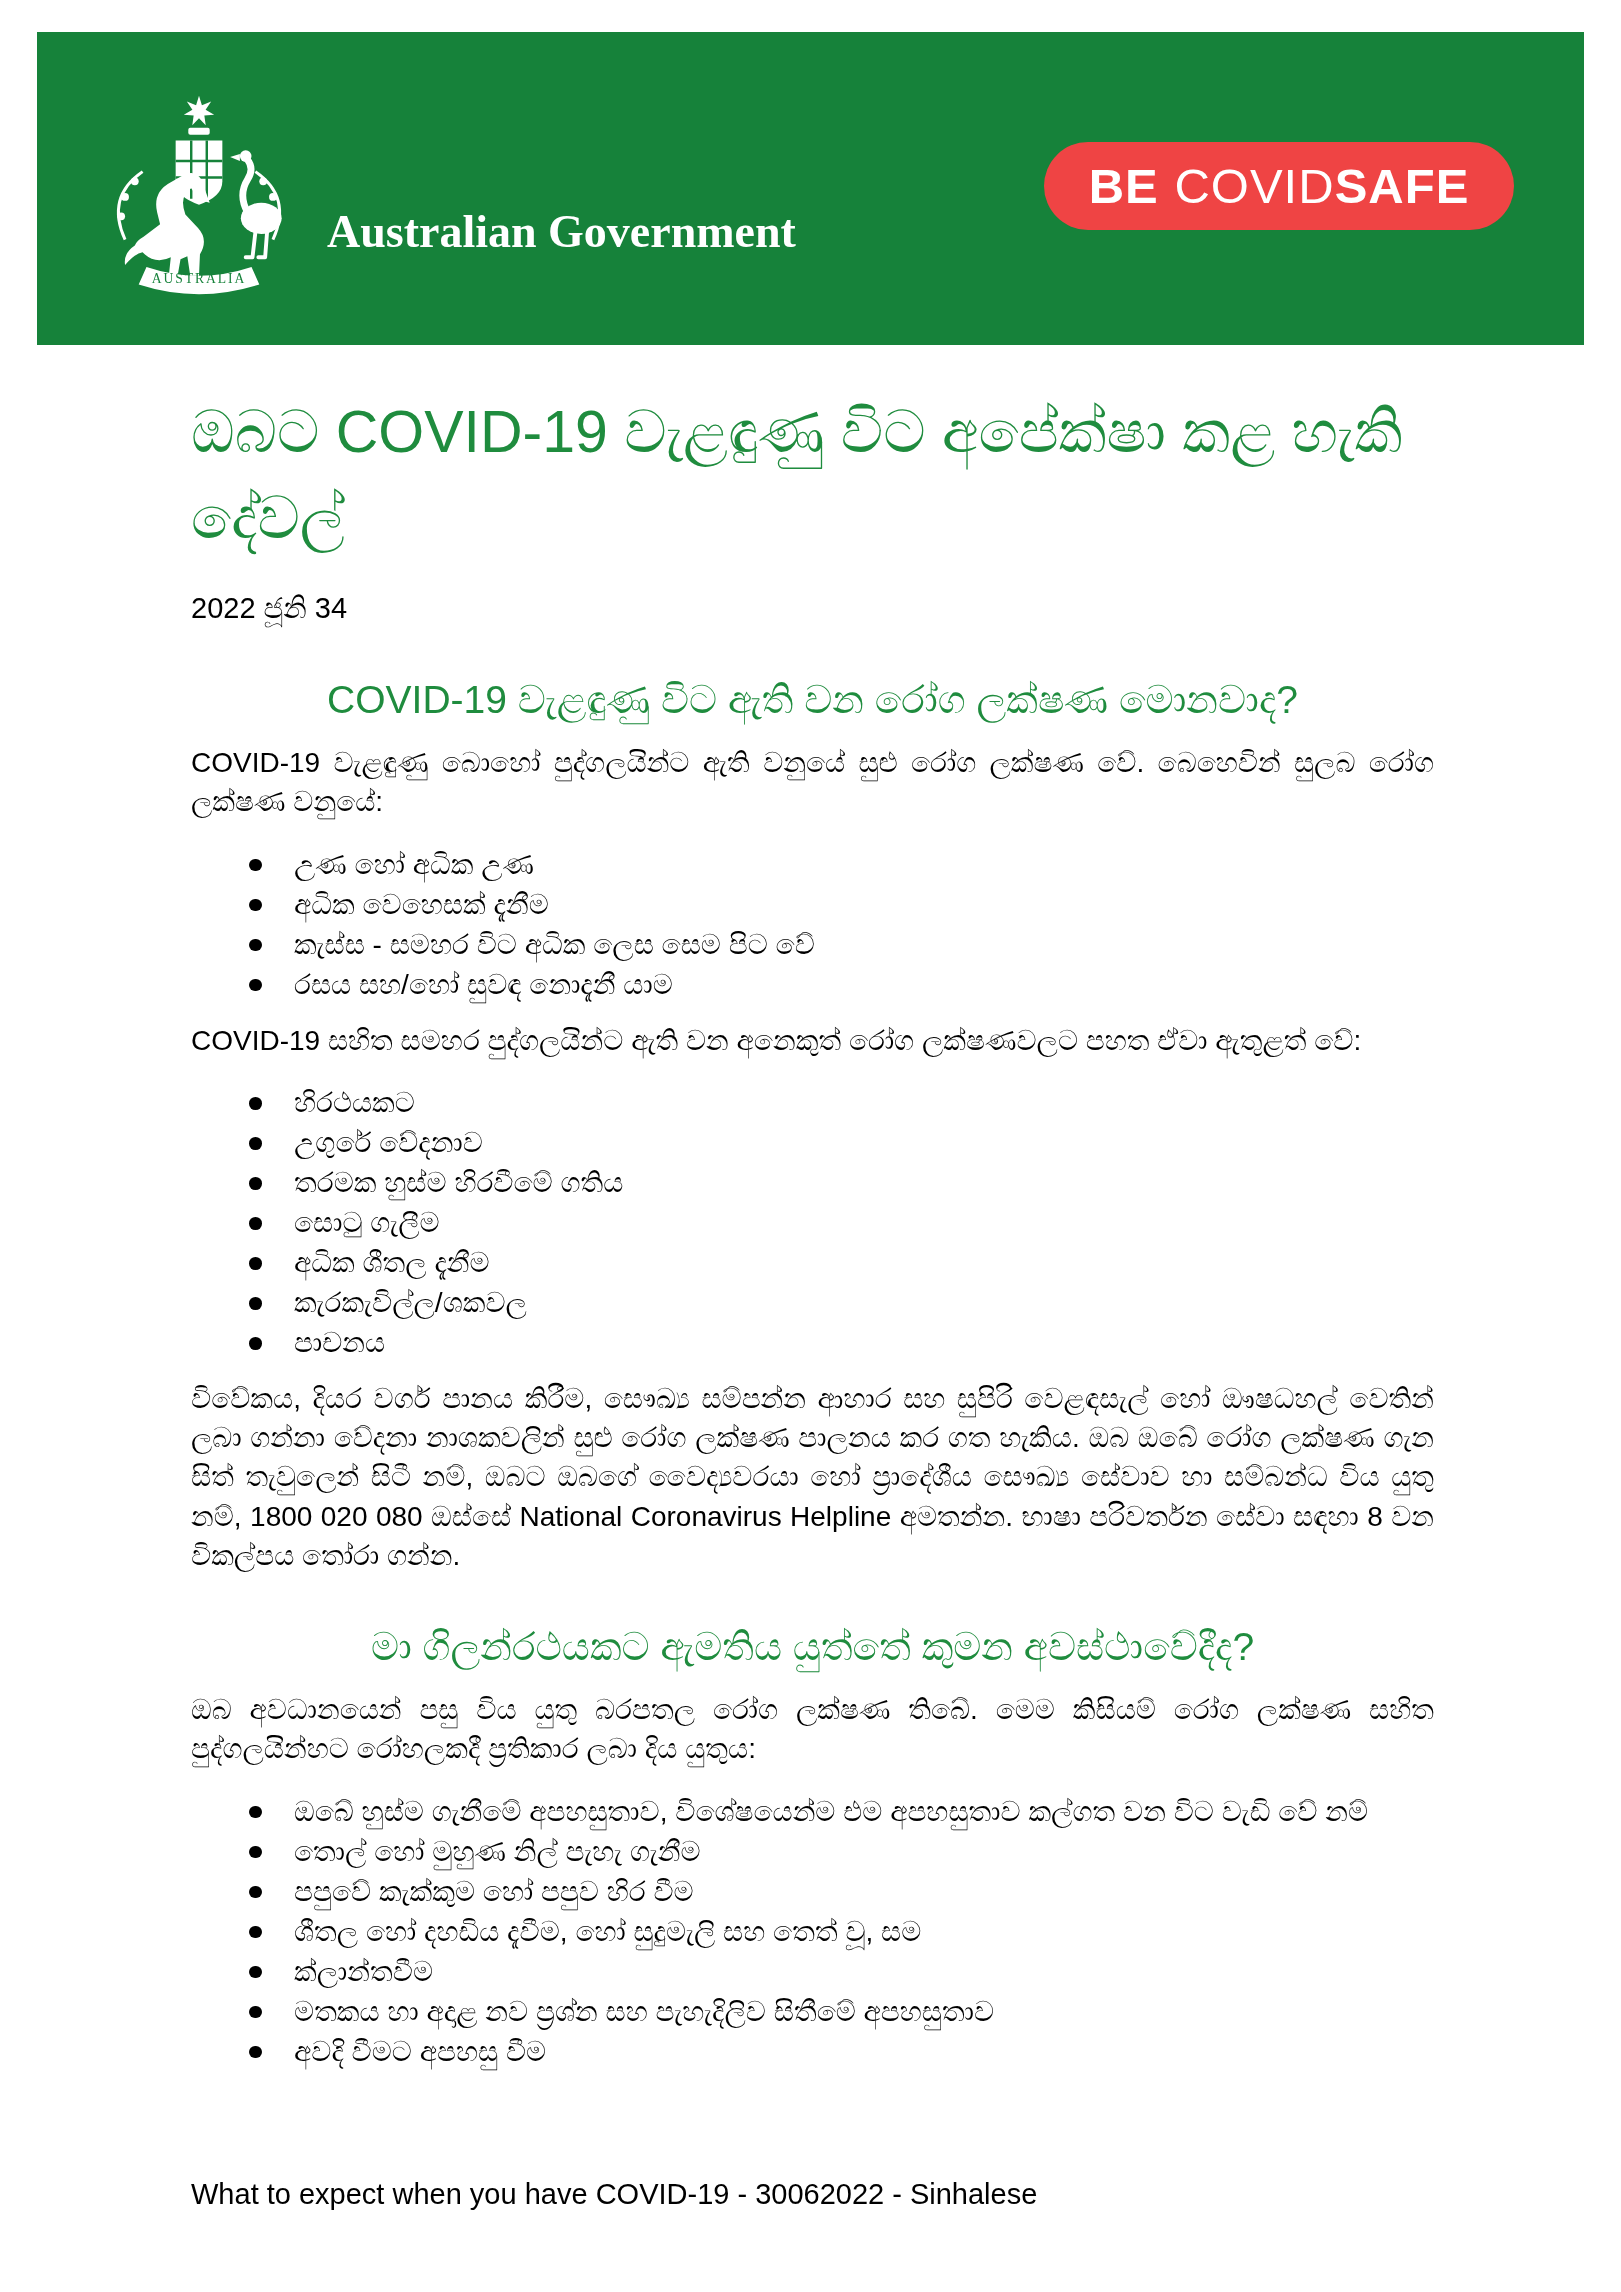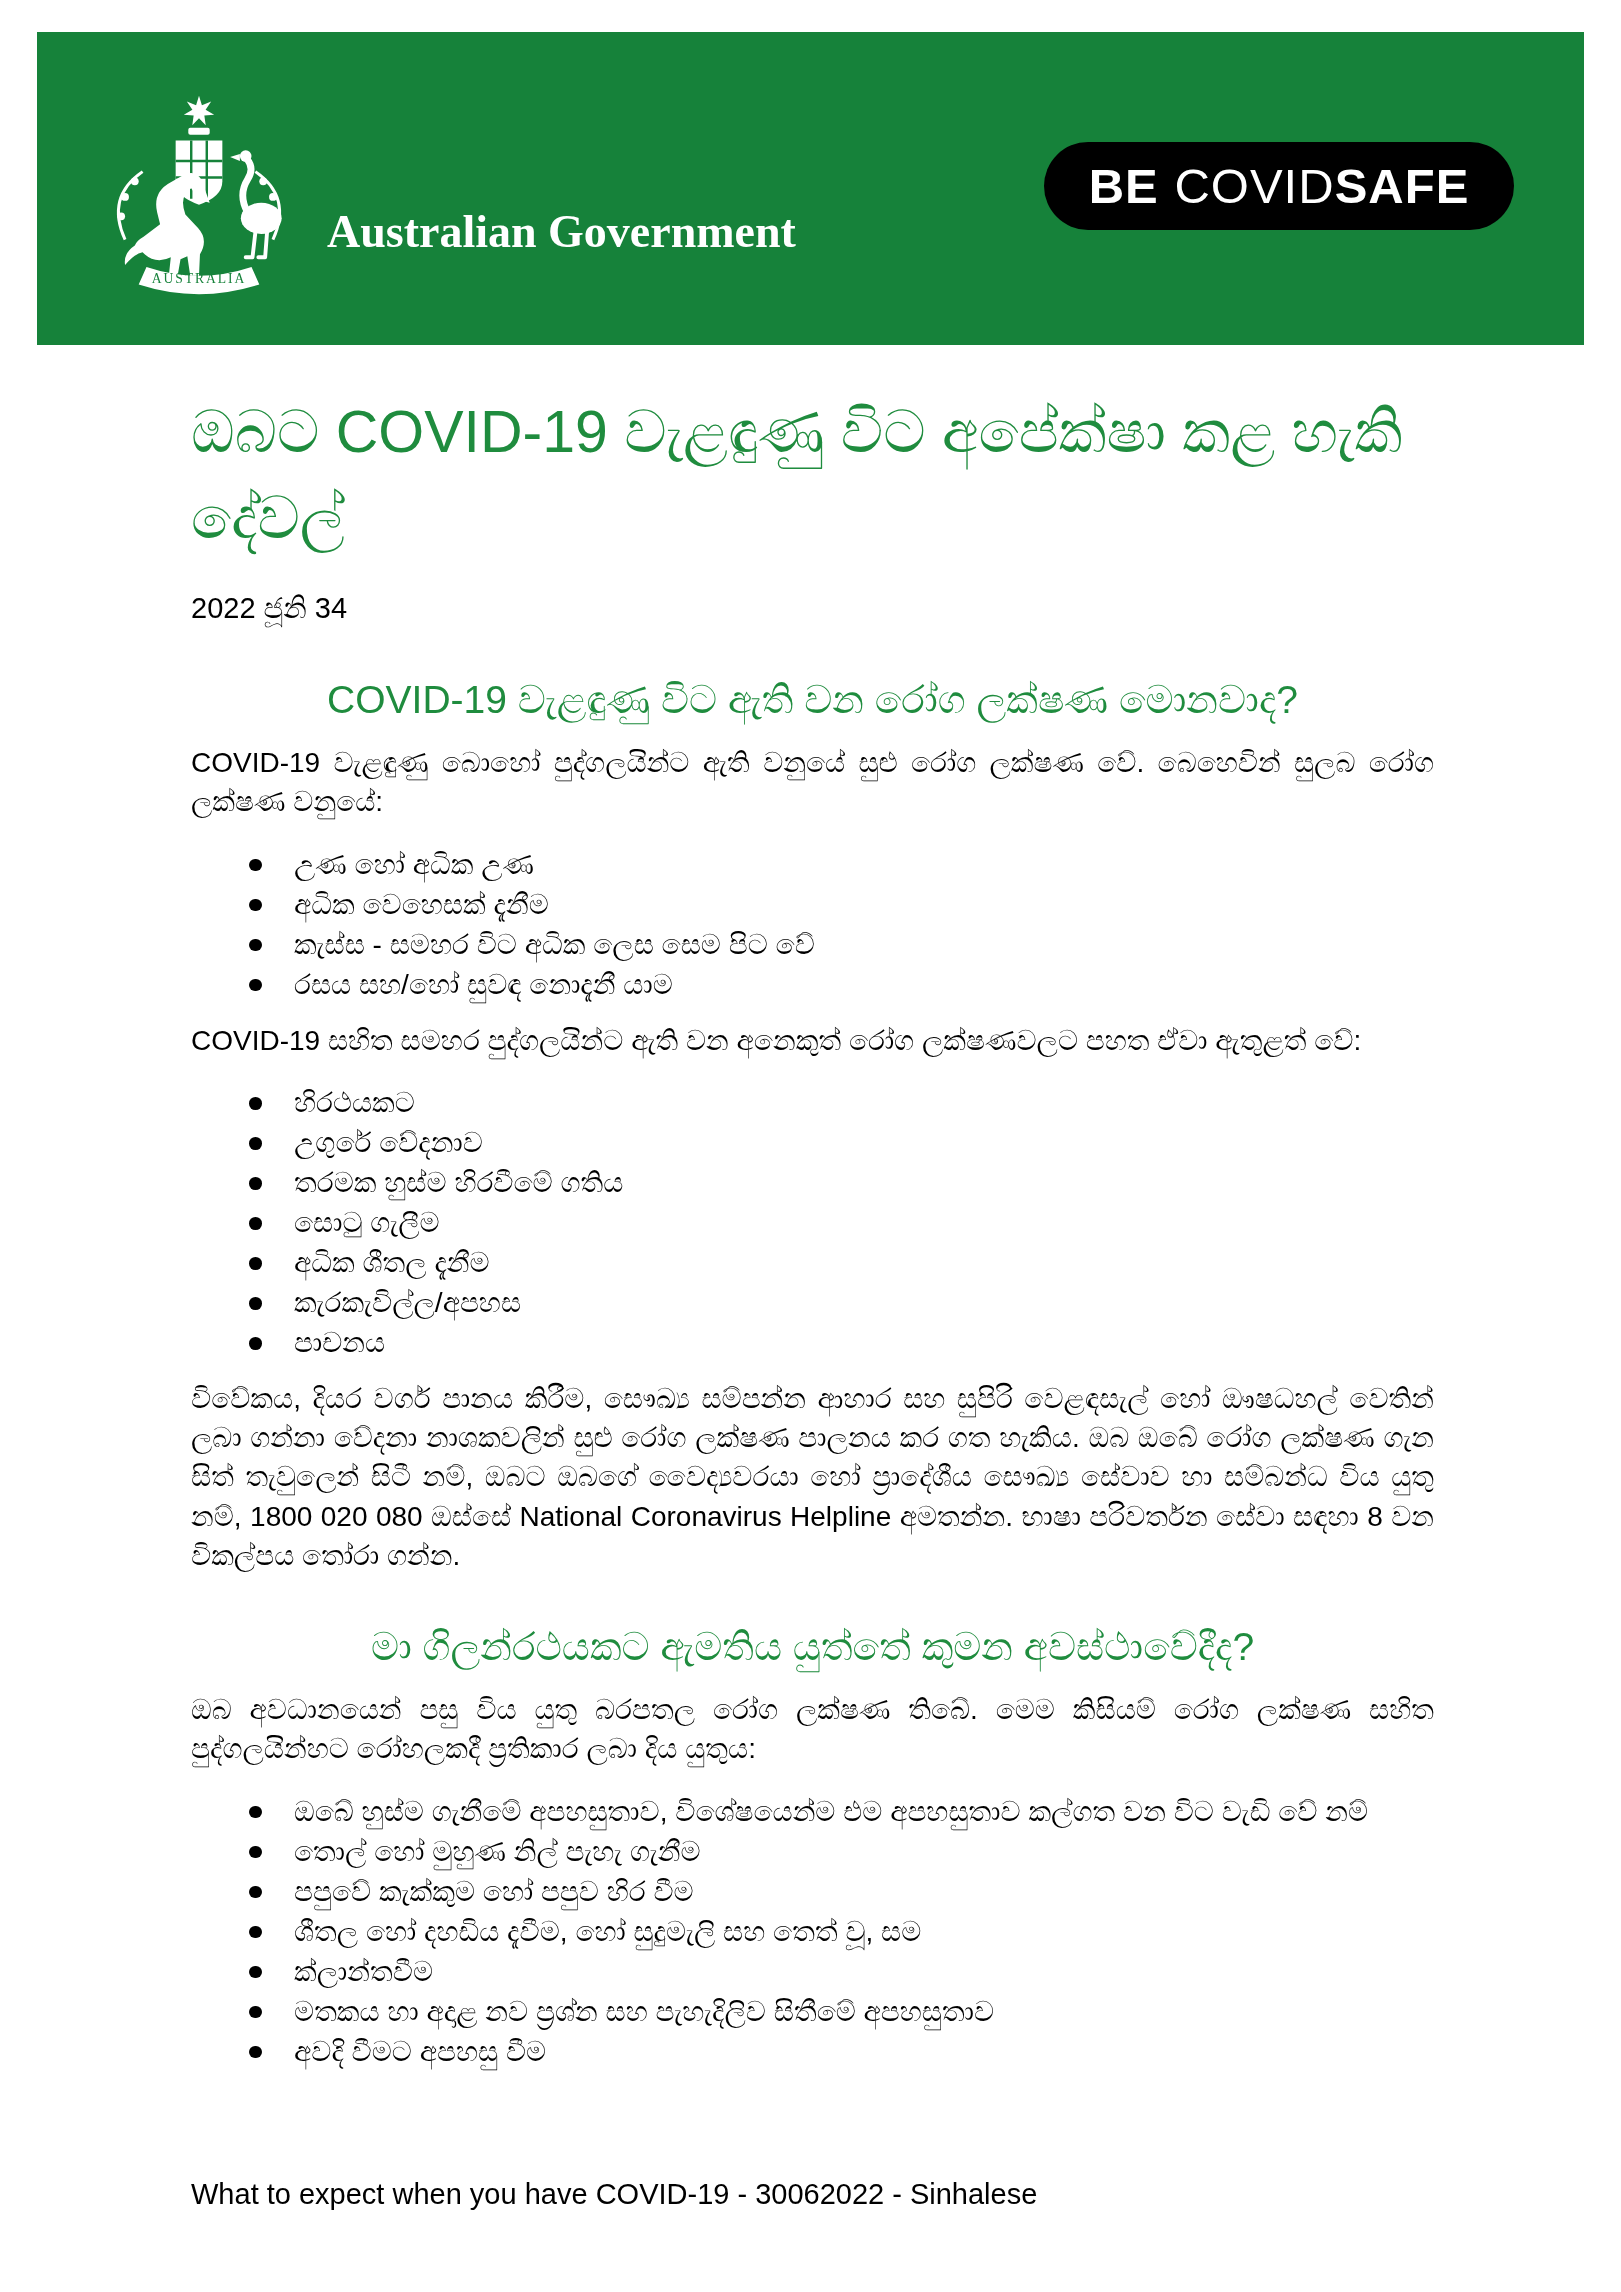--- a/index.html
+++ b/index.html
@@ -17,21 +17,21 @@
     background:#16823A;
   }
   .crest{position:absolute;left:55px;top:21.6px;width:214px;height:280px;}
   .gov-text{
     position:absolute;left:290px;top:173px;
     font-family:"Liberation Serif","DejaVu Serif",serif;
     font-weight:bold;font-size:46px;color:#ffffff;white-space:nowrap;
   }
   .badge{
     position:absolute;right:70px;top:110px;width:470px;height:88px;
-    background:#000000;border-radius:44px;
+    background:#ef4444;border-radius:44px;
     display:flex;align-items:center;justify-content:center;
     color:#ffffff;font-size:49px;letter-spacing:1px;white-space:nowrap;
   }
   .badge .bold{font-weight:bold;}
   .badge .be{margin-right:15.7px;}
   
   .content{position:absolute;left:191px;top:345px;width:1243px;}
   .doc-title{
     margin:45px 0 0 0;
     font-size:59px;line-height:1.45;font-weight:normal;
@@ -145,21 +145,21 @@
     </ul>
 
     <p class="body">COVID-19 සහිත සමහර පුද්ගලයින්ට ඇති වන අනෙකුත් රෝග ලක්ෂණවලට පහත ඒවා ඇතුළත් වේ:</p>
 
     <ul class="dots">
       <li>හිරථයකට</li>
       <li>උගුරේ වේදනාව</li>
       <li>තරමක හුස්ම හිරවීමේ ගතිය</li>
       <li>සොටු ගැලීම</li>
       <li>අධික ශීතල දැනීම</li>
-      <li>කැරකැවිල්ල/අපහස</li>
+      <li>කැරකැවිල්ල/ශකවල</li>
       <li>පාචනය</li>
     </ul>
 
     <p class="body">විවේකය, දියර වර්ග පානය කිරීම, සෞඛ්‍ය සම්පන්න ආහාර සහ සුපිරි වෙළඳසැල් හෝ ඖෂධහල් වෙතින් ලබා ගන්නා වේදනා නාශකවලින් සුළු රෝග ලක්ෂණ පාලනය කර ගත හැකිය. ඔබ ඔබේ රෝග ලක්ෂණ ගැන සිත් තැවුලෙන් සිටී නම්, ඔබට ඔබගේ වෛද්‍යවරයා හෝ ප්‍රාදේශීය සෞඛ්‍ය සේවාව හා සම්බන්ධ විය යුතු නම්, 1800 020 080 ඔස්සේ National Coronavirus Helpline අමතන්න. භාෂා පරිවර්තන සේවා සඳහා 8 වන විකල්පය තෝරා ගන්න.</p>
 
     <h2 class="sec">මා ගිලන්රථයකට ඇමතිය යුත්තේ කුමන අවස්ථාවේදීද?</h2>
 
     <p class="body">ඔබ අවධානයෙන් පසු විය යුතු බරපතල රෝග ලක්ෂණ තිබේ. මෙම කිසියම් රෝග ලක්ෂණ සහිත පුද්ගලයින්හට රෝහලකදී ප්‍රතිකාර ලබා දිය යුතුය:</p>
 
     <ul class="dots">

